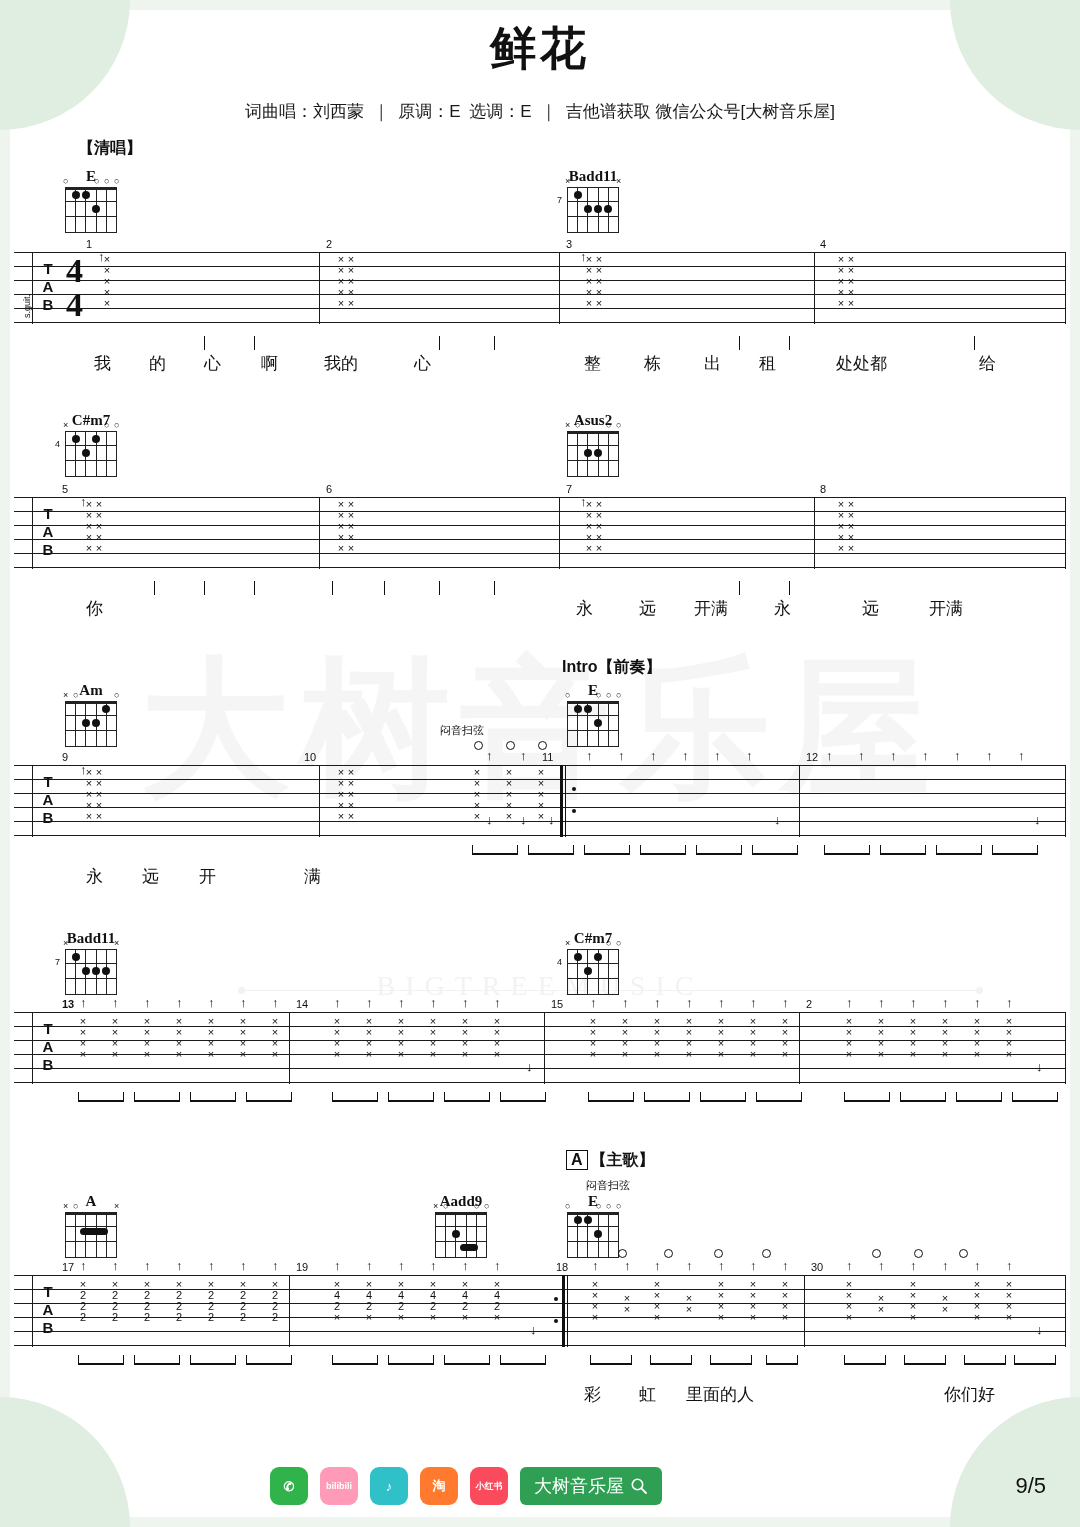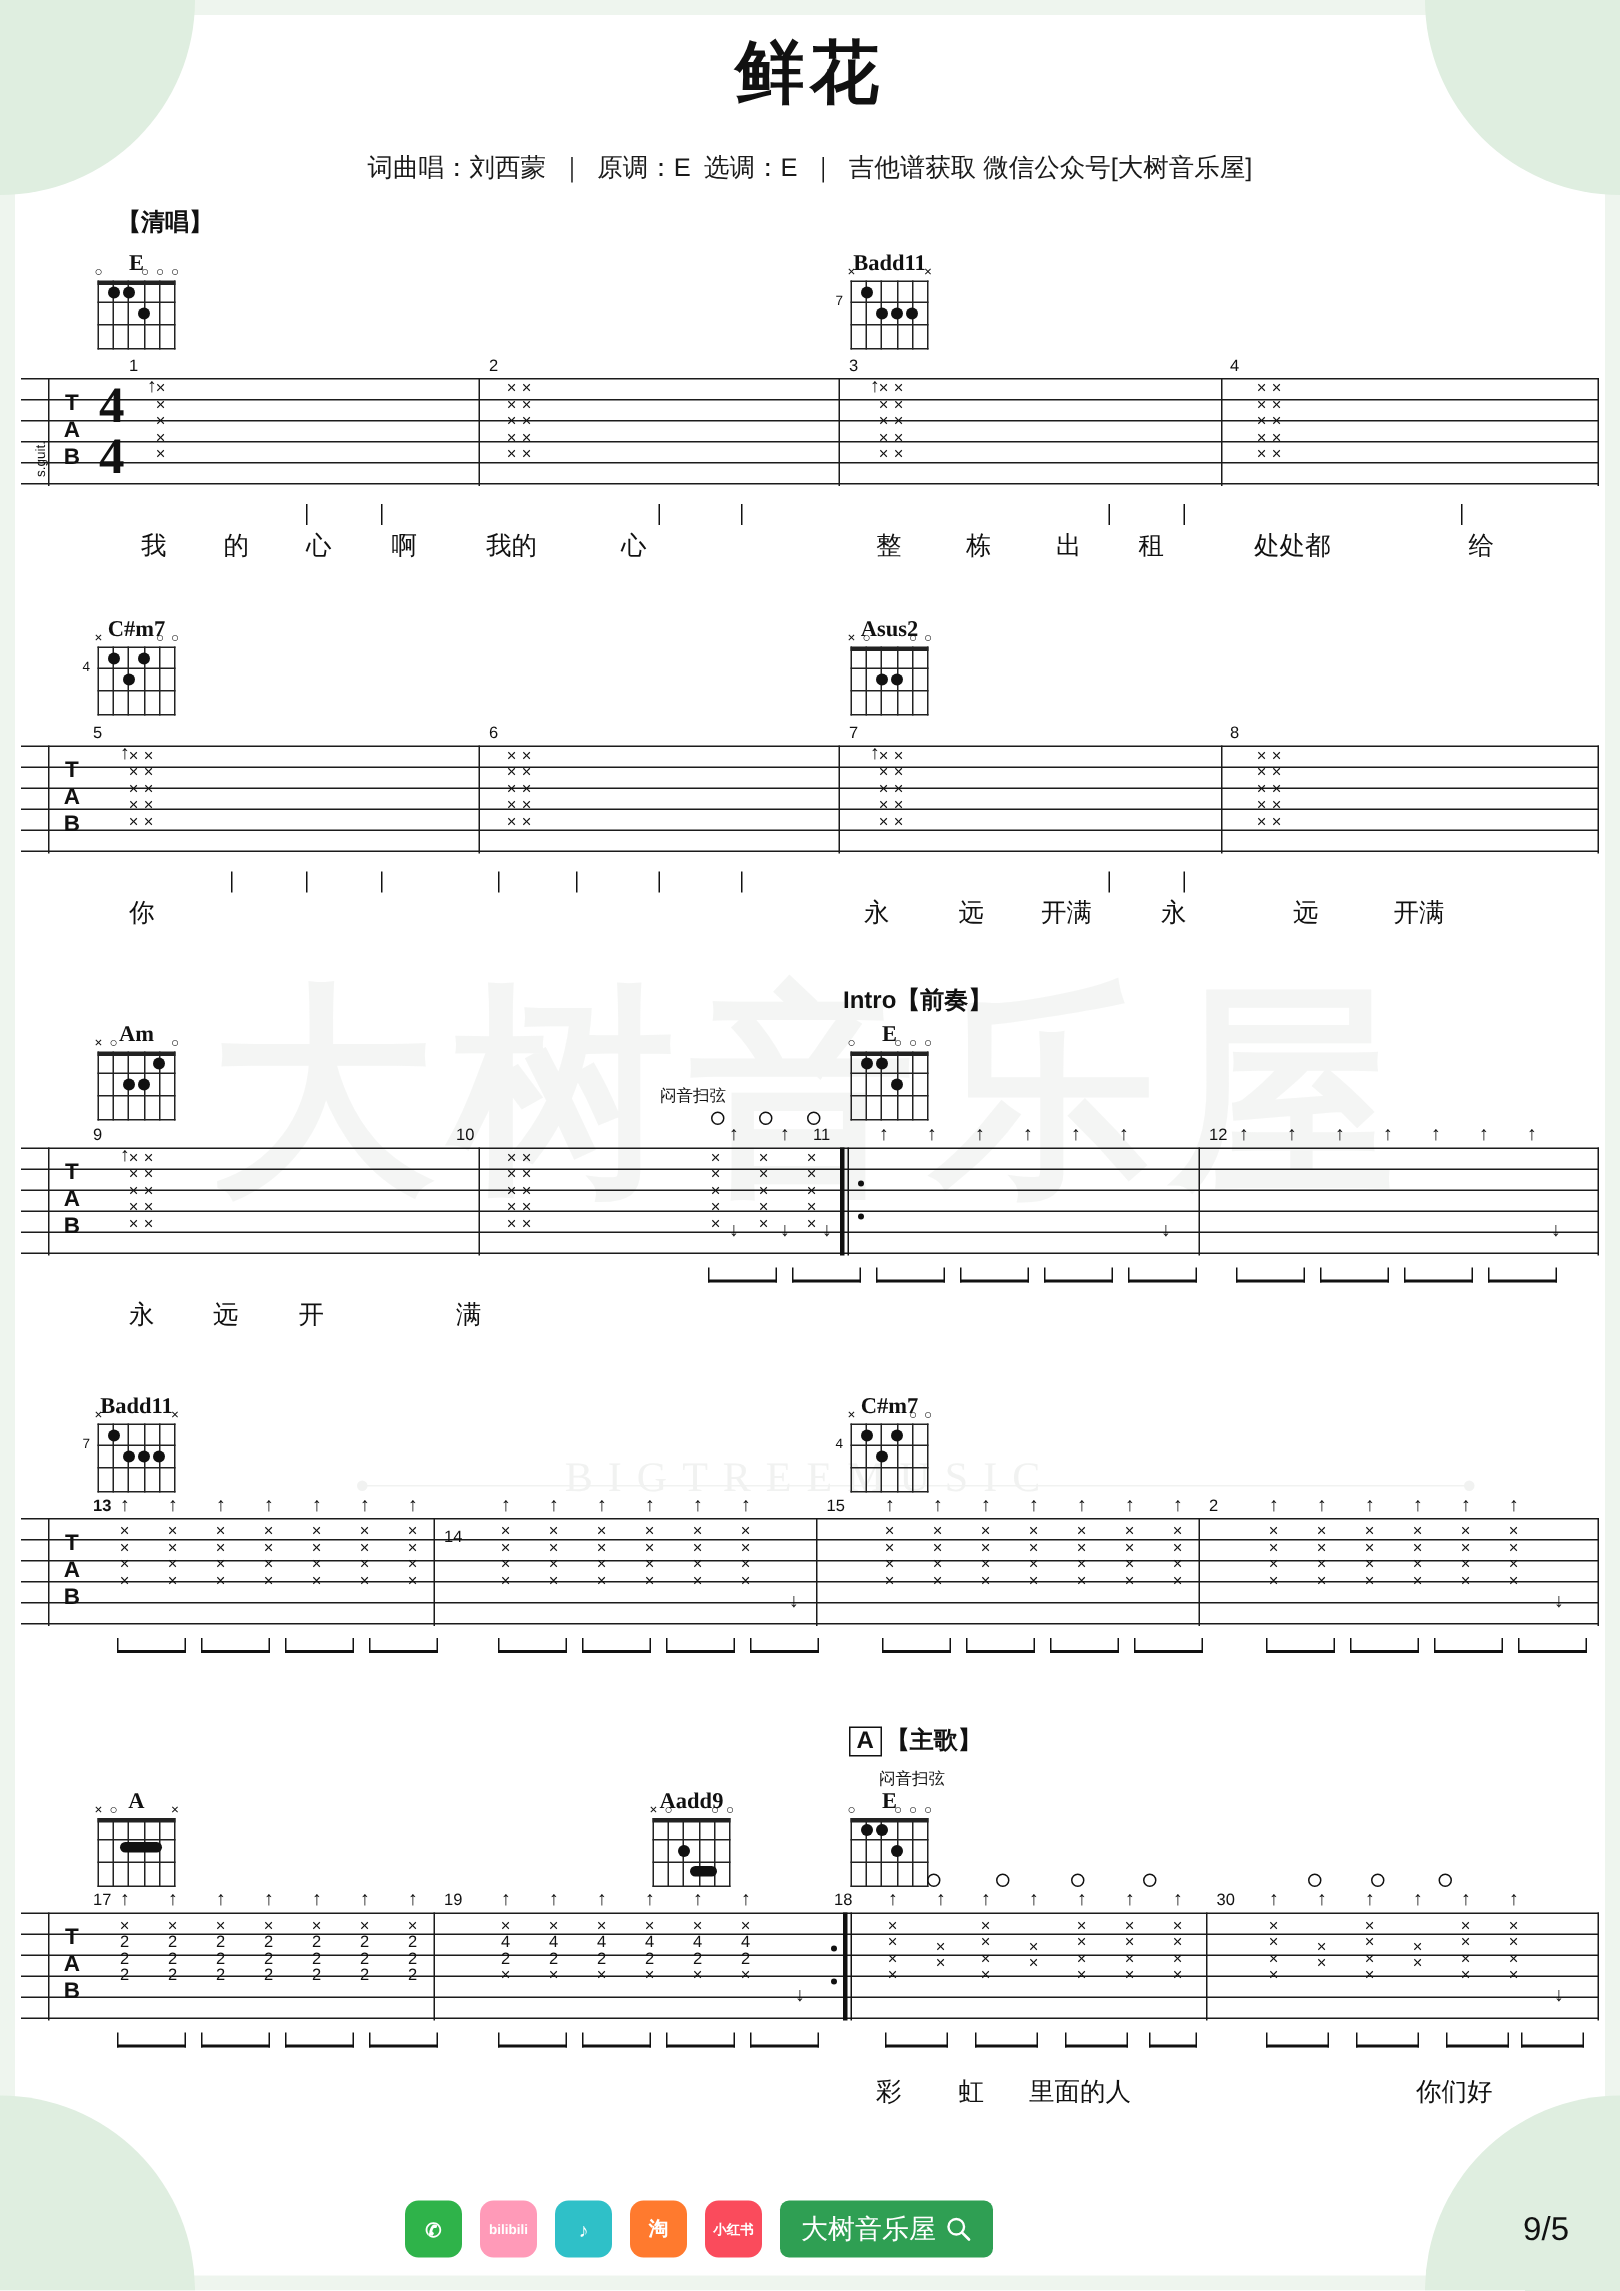--- a/index.html
+++ b/index.html
@@ -476,21 +476,21 @@
       <div class="staffline" style="top:42px;"></div>
     <div class="staffline" style="top:56px;"></div>
       <div class="staffline" style="top:70px;"></div>
     <div class="barline" style="left:18px;"></div>
     <div class="barline" style="left:275px;"></div>
     <div class="barline" style="left:530px;"></div>
     <div class="barline" style="left:785px;"></div>
     <div class="barline" style="left:1051px;"></div>
     <div class="tabword">T<br>A<br>B</div>
     <div class="barnum" style="left:48px;top:-14px;font-weight:bold;">13</div>
-    <div class="barnum" style="left:282px;top:-14px;margin-top:21px;">14</div>
+    <div class="barnum" style="left:282px;top:-14px;">14</div>
     <div class="barnum" style="left:537px;top:-14px;">15</div>
     <div class="barnum" style="left:792px;top:-14px;">2</div>
 
     <div class="arrow" style="left:66px;top:-16px;">↑</div>
       <div class="xcol" style="left:64px;top:4px;">×<br>×<br>×<br>×</div>
     <div class="arrow" style="left:98px;top:-16px;">↑</div>
       <div class="xcol" style="left:96px;top:4px;">×<br>×<br>×<br>×</div>
     <div class="arrow" style="left:130px;top:-16px;">↑</div>
       <div class="xcol" style="left:128px;top:4px;">×<br>×<br>×<br>×</div>
     <div class="arrow" style="left:162px;top:-16px;">↑</div>

